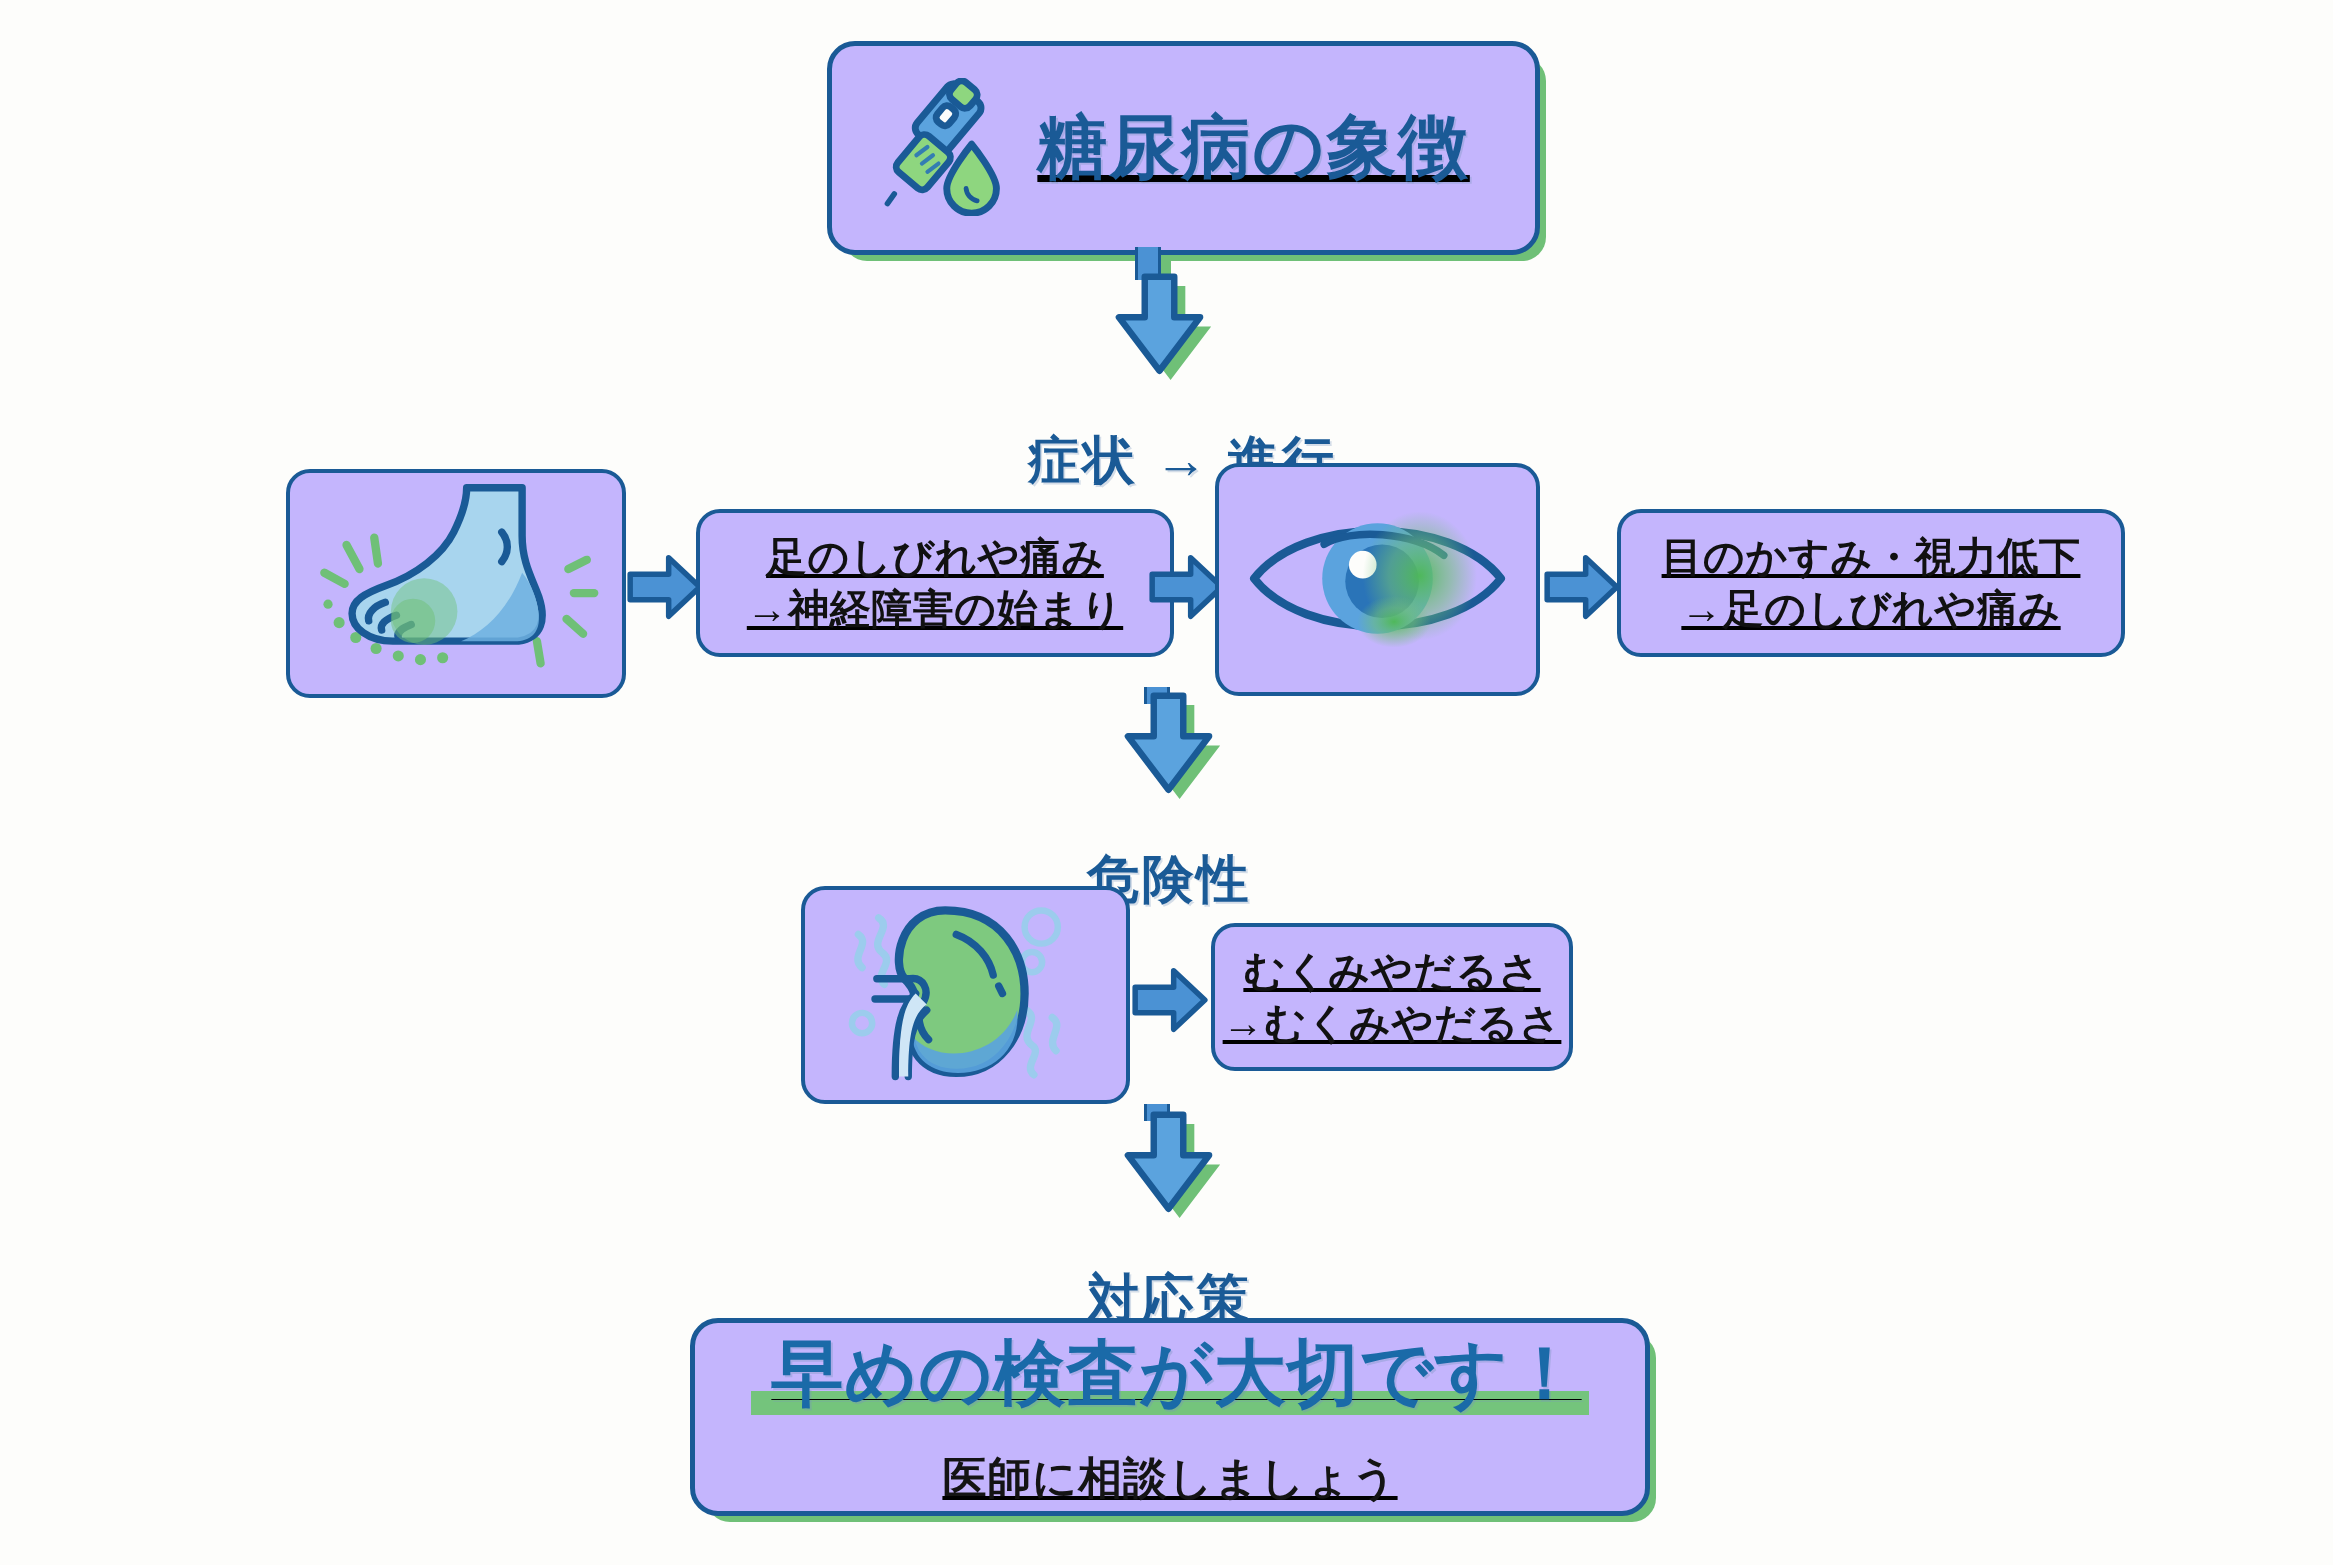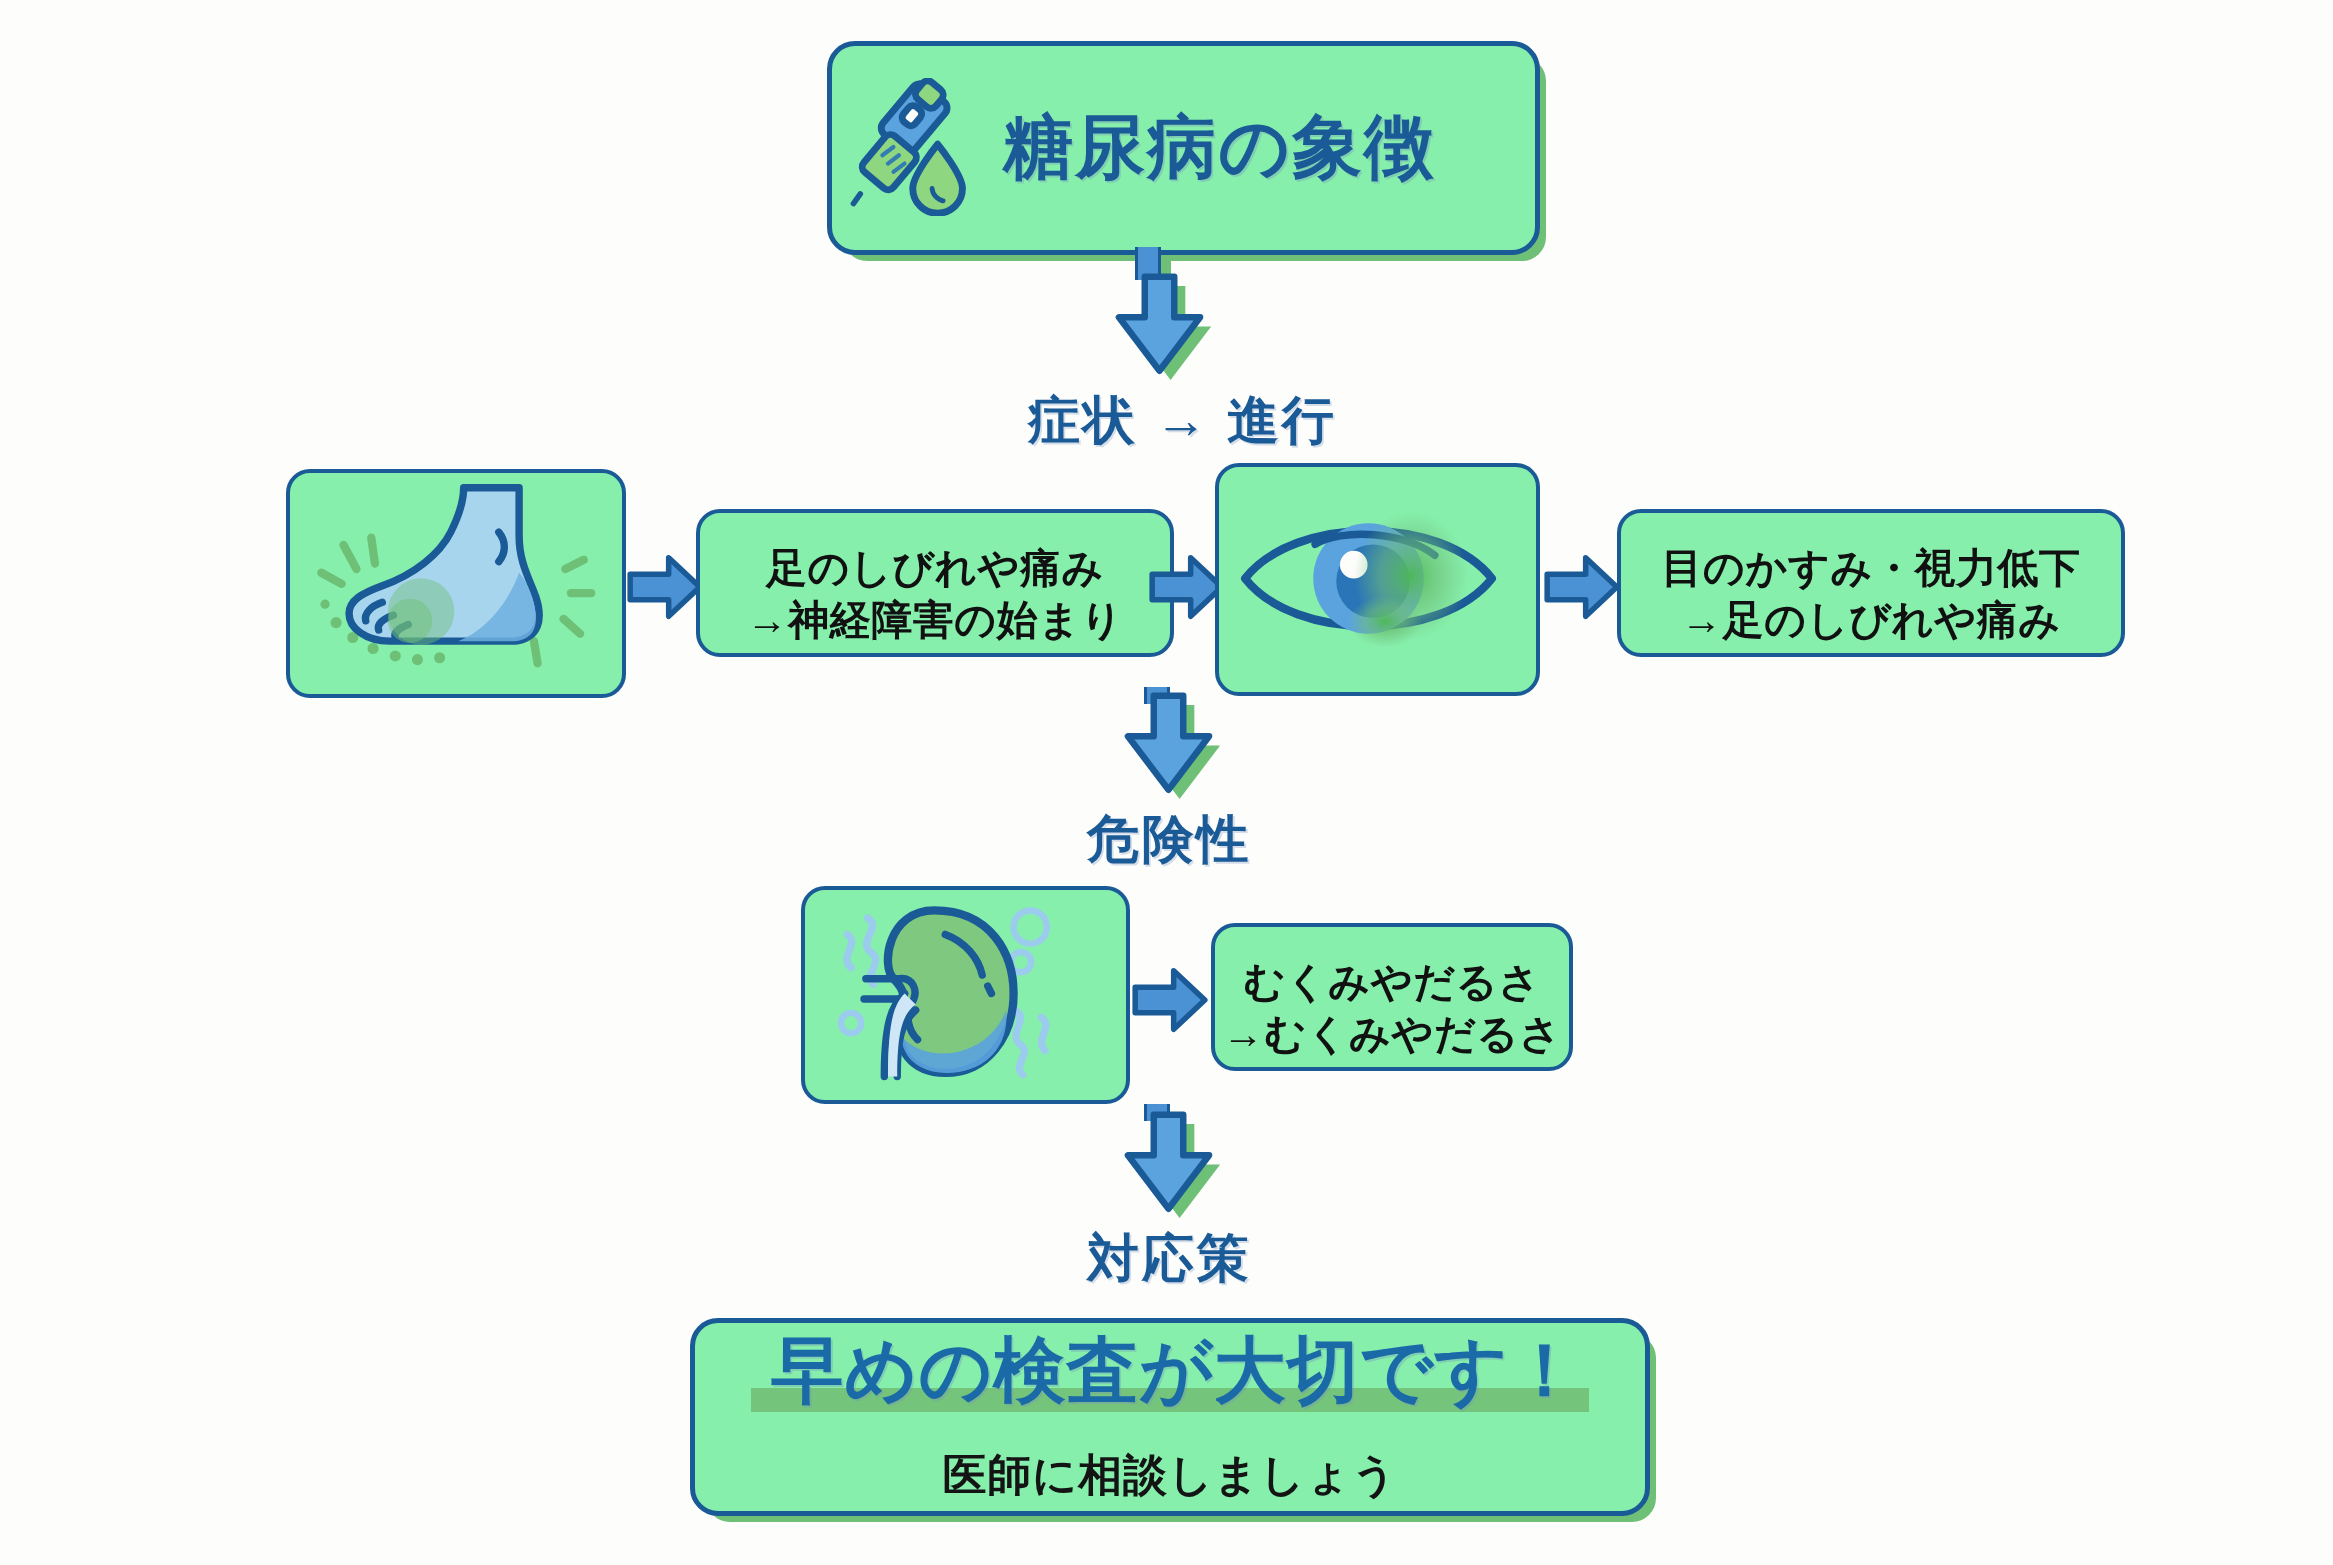--- a/index.html
+++ b/index.html
@@ -15,26 +15,27 @@
 
   #canvas {
     position: relative;
     width: 2333px;
     height: 1565px;
   }
 
   
   .box {
     position: absolute;
-    background: #86efac;
+    background: #c4b5fd;
     border: 4.6px solid #1a5a96;
     border-radius: 24px;
     display: flex;
     align-items: center;
-    justify-content: flex-start;
+    justify-content: center;
+    text-decoration: underline;
   }
 
   .box.shadowed::after {
     content: "";
     position: absolute;
     left: 11px;
     top: 11px;
     right: -11px;
     bottom: -11px;
     background: #6fc077;
@@ -131,20 +132,21 @@
 
   
   .stage-label {
     position: absolute;
     font-size: 52px;
     font-weight: bold;
     color: #1a5a96;
     white-space: nowrap;
     letter-spacing: 2.8px;
     text-shadow: 1.8px 1.8px 0 rgba(120,150,190,.3);
+    margin-top: 40px;
   }
   #label-1 { left: 1028px; top: 386px; }
   #label-2 { left: 1087px; top: 805px; }
   #label-3 { left: 1087px; top: 1224px; }
 
   
   .arrow { position: absolute; }
   .arrow svg { display: block; overflow: visible; }
 
   #arrow-down-1 { left: 1104px; top: 273px;  width: 111px; height: 107px; }

